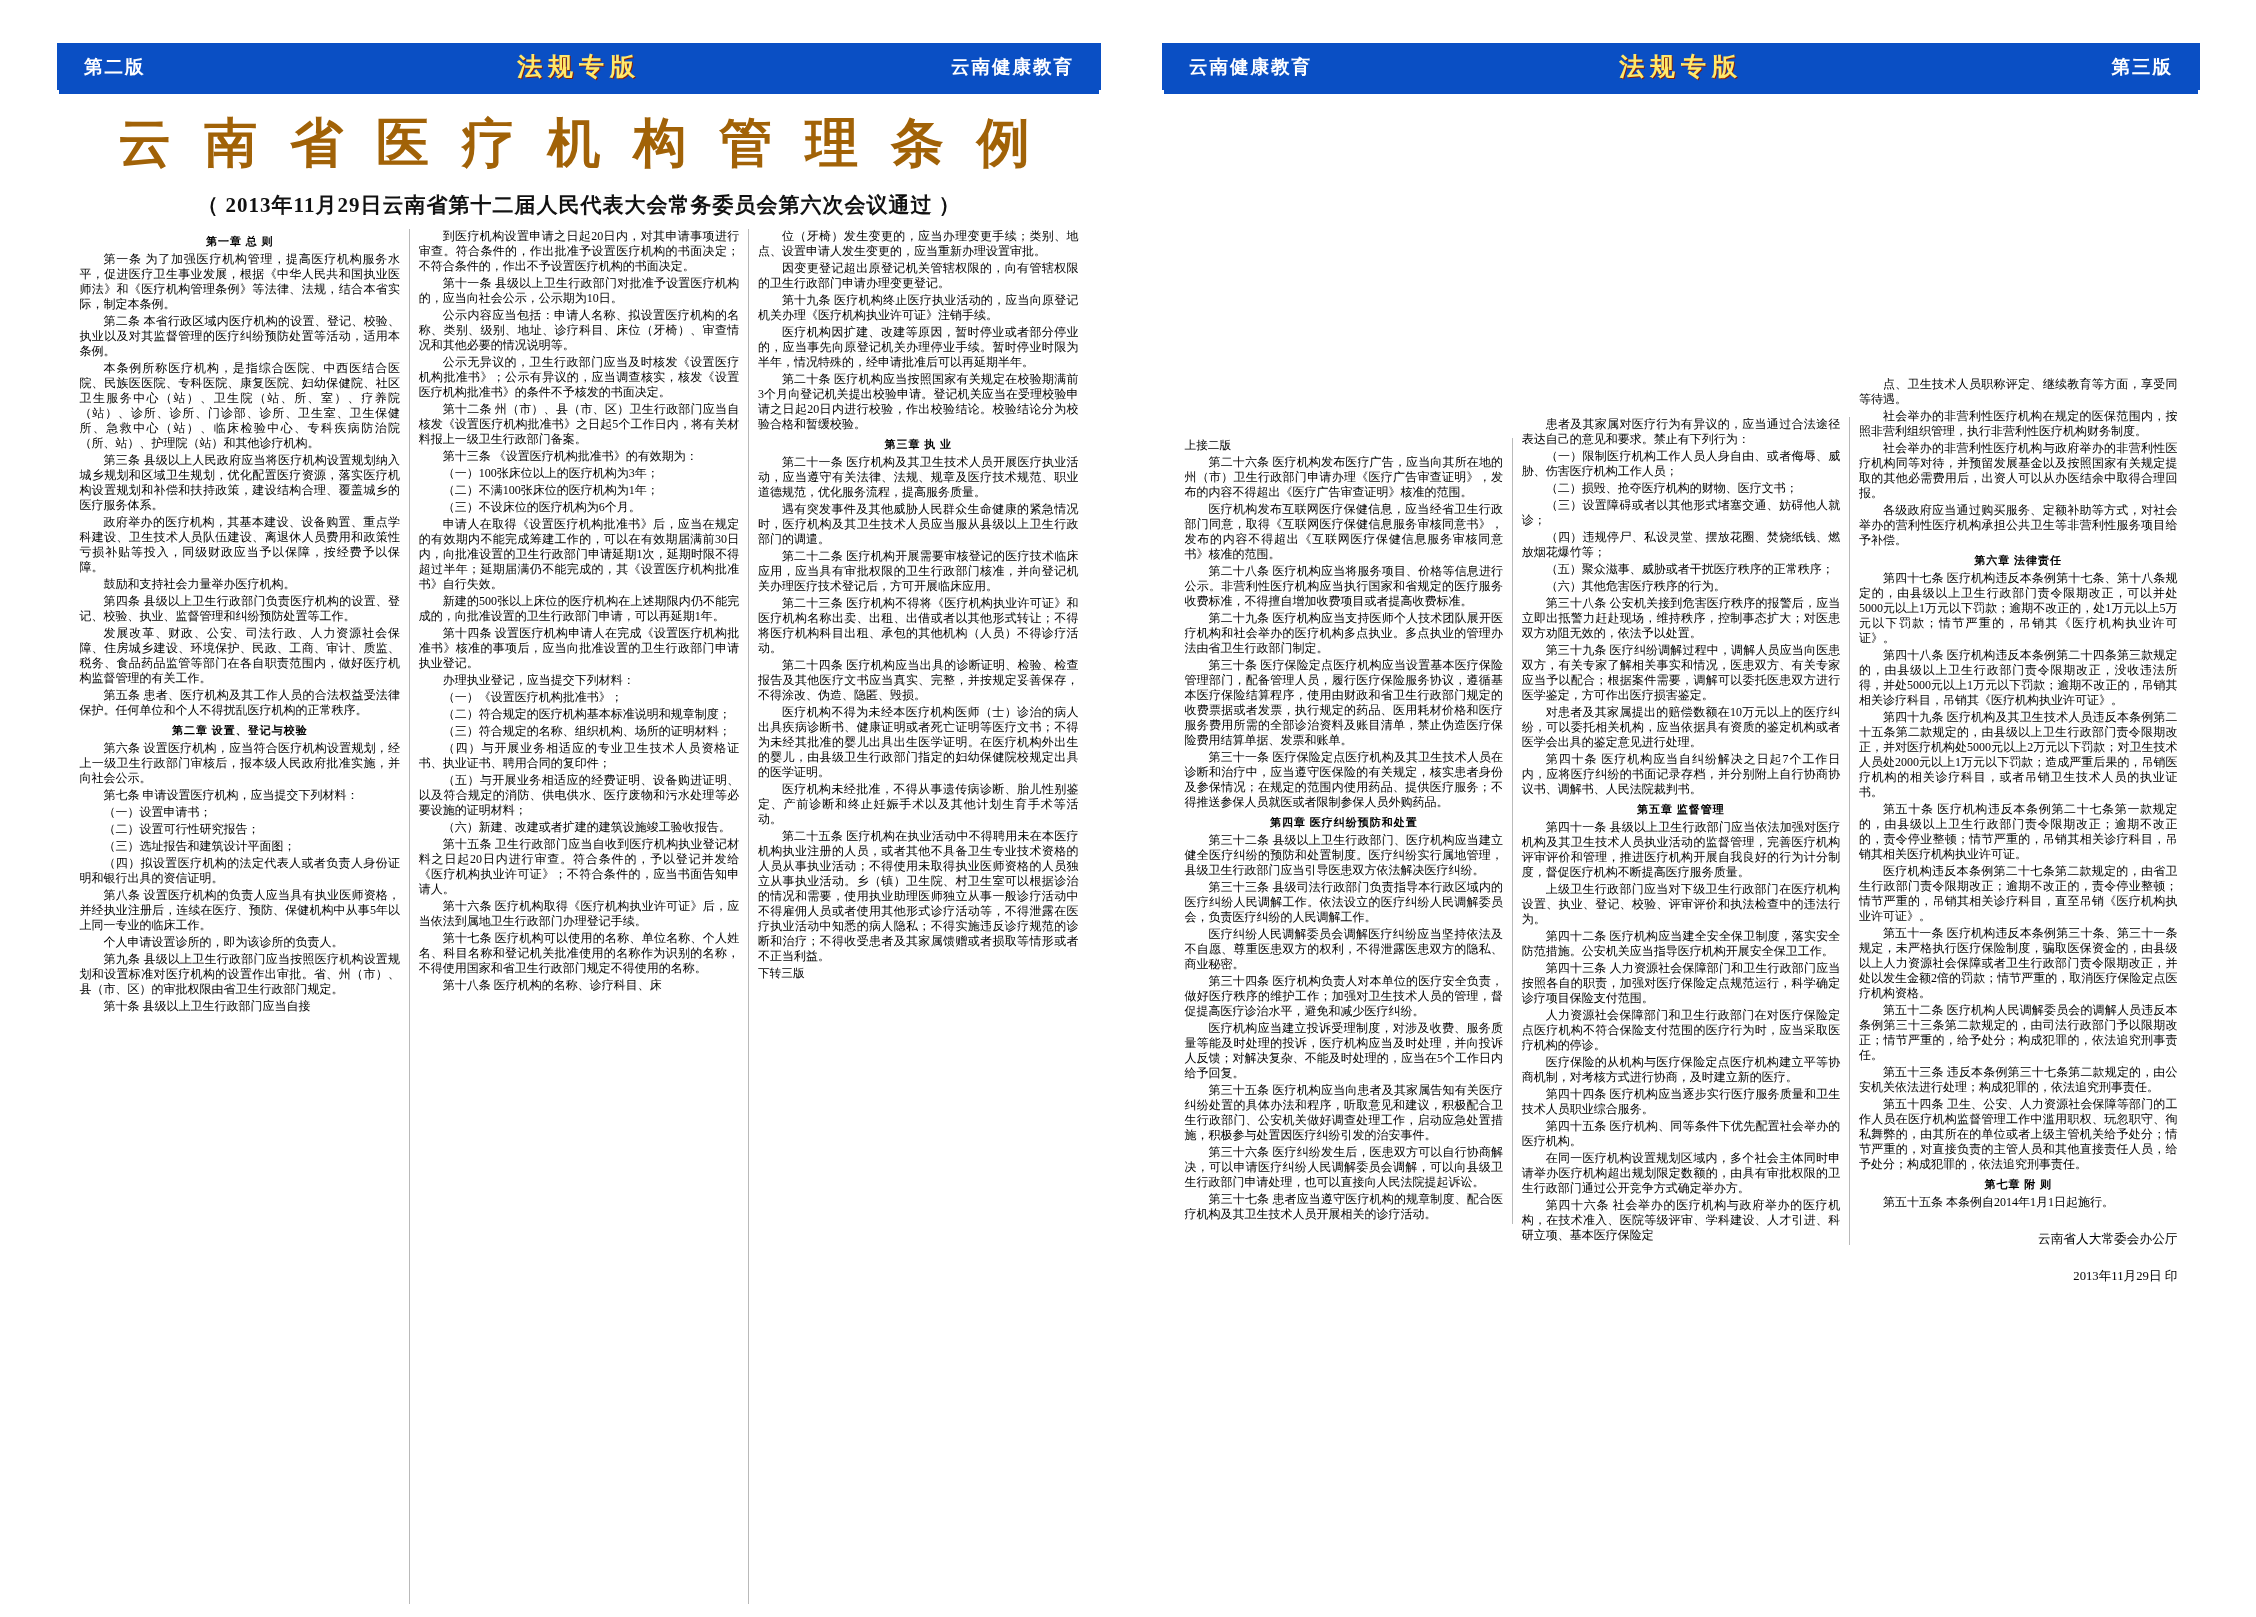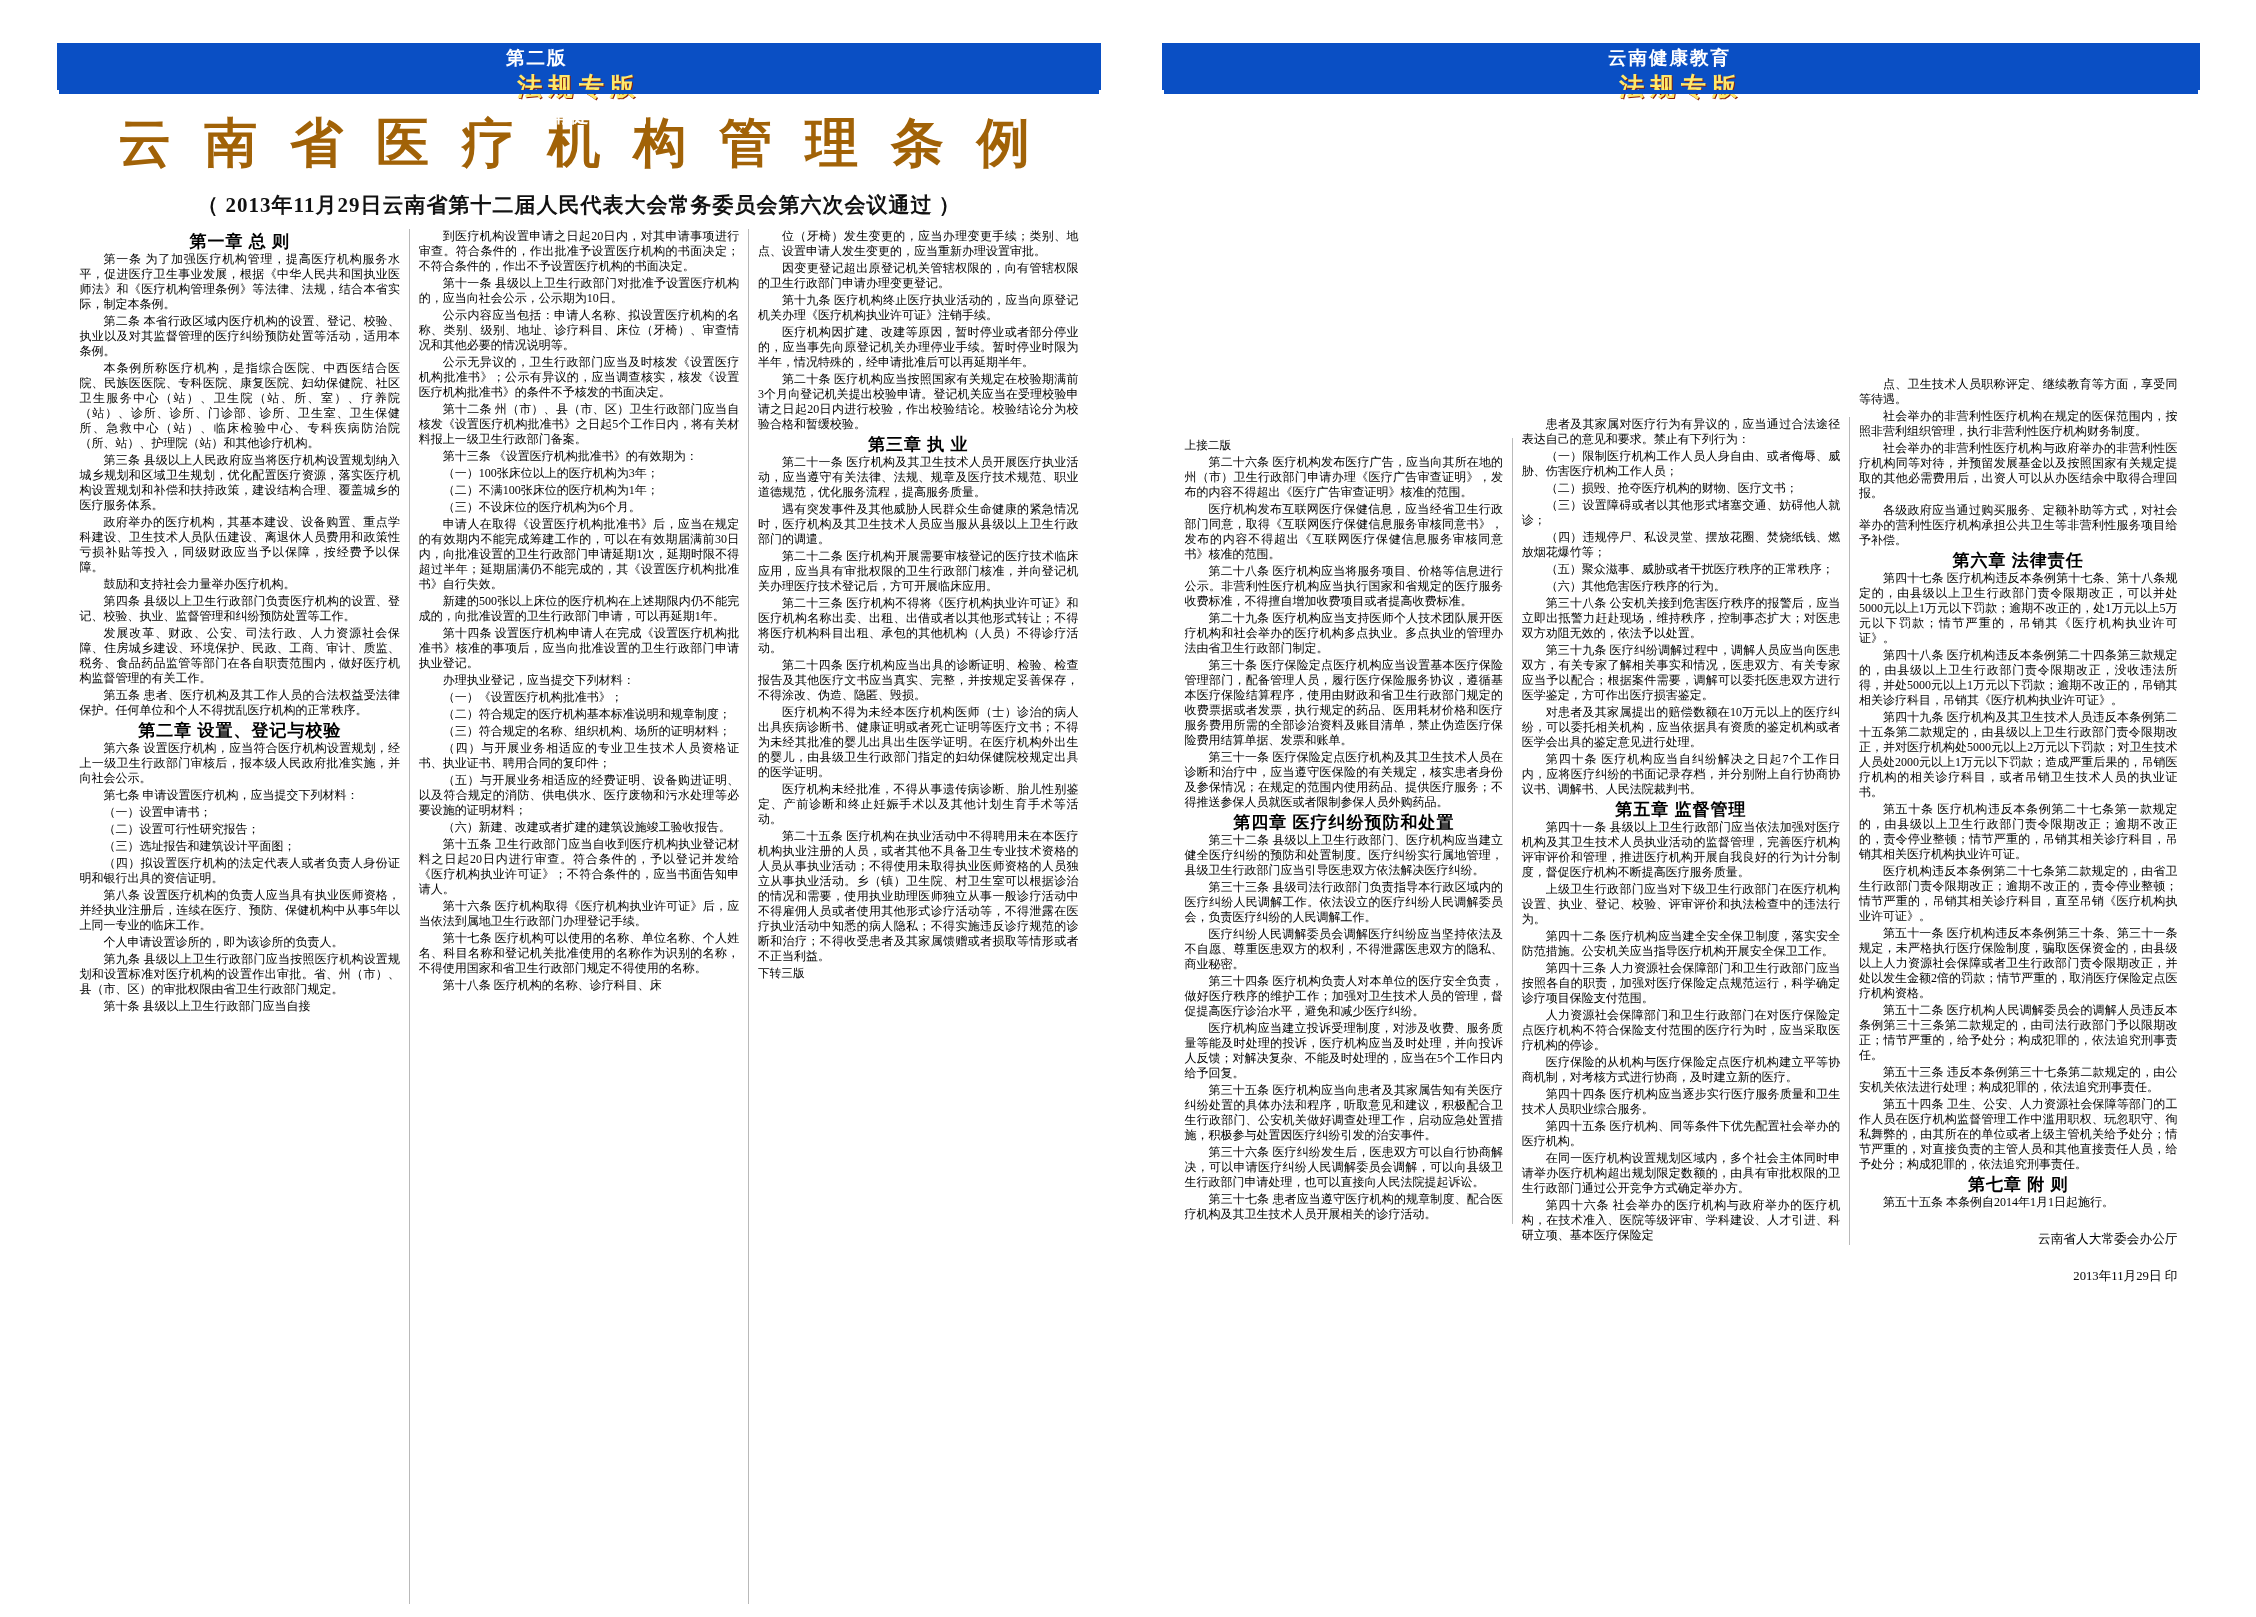--- a/index.html
+++ b/index.html
@@ -7,21 +7,21 @@
   .page{position:relative;width:2257px;height:1618px;background:#ffffff;overflow:hidden;}
 
   
   .sheet{position:absolute;top:43px;height:1539px;background:#fff;}
   .sheet-left{left:57px;width:1044px;}
   .sheet-right{left:1162px;width:1038px;}
 
   
   .masthead{position:relative;height:47px;background:#0a4fc4;color:#ffffff;
             display:flex;align-items:center;justify-content:space-between;
-            padding:0 25px;box-sizing:border-box;border:2px solid #0a4fc4;flex-direction:column;}
+            padding:0 25px;box-sizing:border-box;border:2px solid #0a4fc4;}
   .masthead:after{content:"";position:absolute;left:0;right:0;bottom:-5.9px;height:3.9px;background:#0a4fc4;}
   .mh-side{font-size:18.5px;font-weight:bold;letter-spacing:2px;font-family:"Liberation Sans","DejaVu Sans",sans-serif;}
   .mh-center{font-size:25px;font-weight:bold;letter-spacing:5.9px;color:#ffe96b;
              font-family:"Liberation Sans","DejaVu Sans",sans-serif;
              text-shadow:1px 1px 0 #8d1d00;}
   .mh-left-pad{min-width:146px;text-align:left;}
   .mh-right-pad{min-width:146px;text-align:right;}
 
   
   .doc-title{margin-top:17.6px;text-align:center;font-size:53px;font-weight:bold;
@@ -33,21 +33,21 @@
   
   .cols{display:flex;margin-top:9.8px;padding:0 13.7px;box-sizing:border-box;}
   .cols-left{height:1375px;}
   .cols-right{height:1463px;align-items:center;}
   .col{flex:1;padding:0 8.8px;box-sizing:border-box;
        border-right:1px solid #b9b9b9;}
   .col:last-child{border-right:none;}
   .col p{margin:0 0 2px 0;font-size:12px;line-height:15px;
          text-align:justify;text-indent:2em;color:#000;
          font-family:"Liberation Serif","DejaVu Serif",serif;}
-  .col p.h{text-indent:0;text-align:center;font-weight:bold;font-size:17px;
+  .col p.h{text-indent:0;text-align:center;font-weight:bold;font-size:11px;
            margin:4.9px 0 2.9px 0;letter-spacing:1px;}
   .col p.note{text-indent:0;font-size:11.7px;}
   .col p.sign{text-indent:0;text-align:right;font-size:12.7px;margin-top:22px;
               font-family:"Liberation Serif","DejaVu Serif",serif;}
   .col p.contd{text-indent:0;text-align:left;font-size:11.7px;}
 </style>
 </head>
 <body>
 
 <div class="page">

